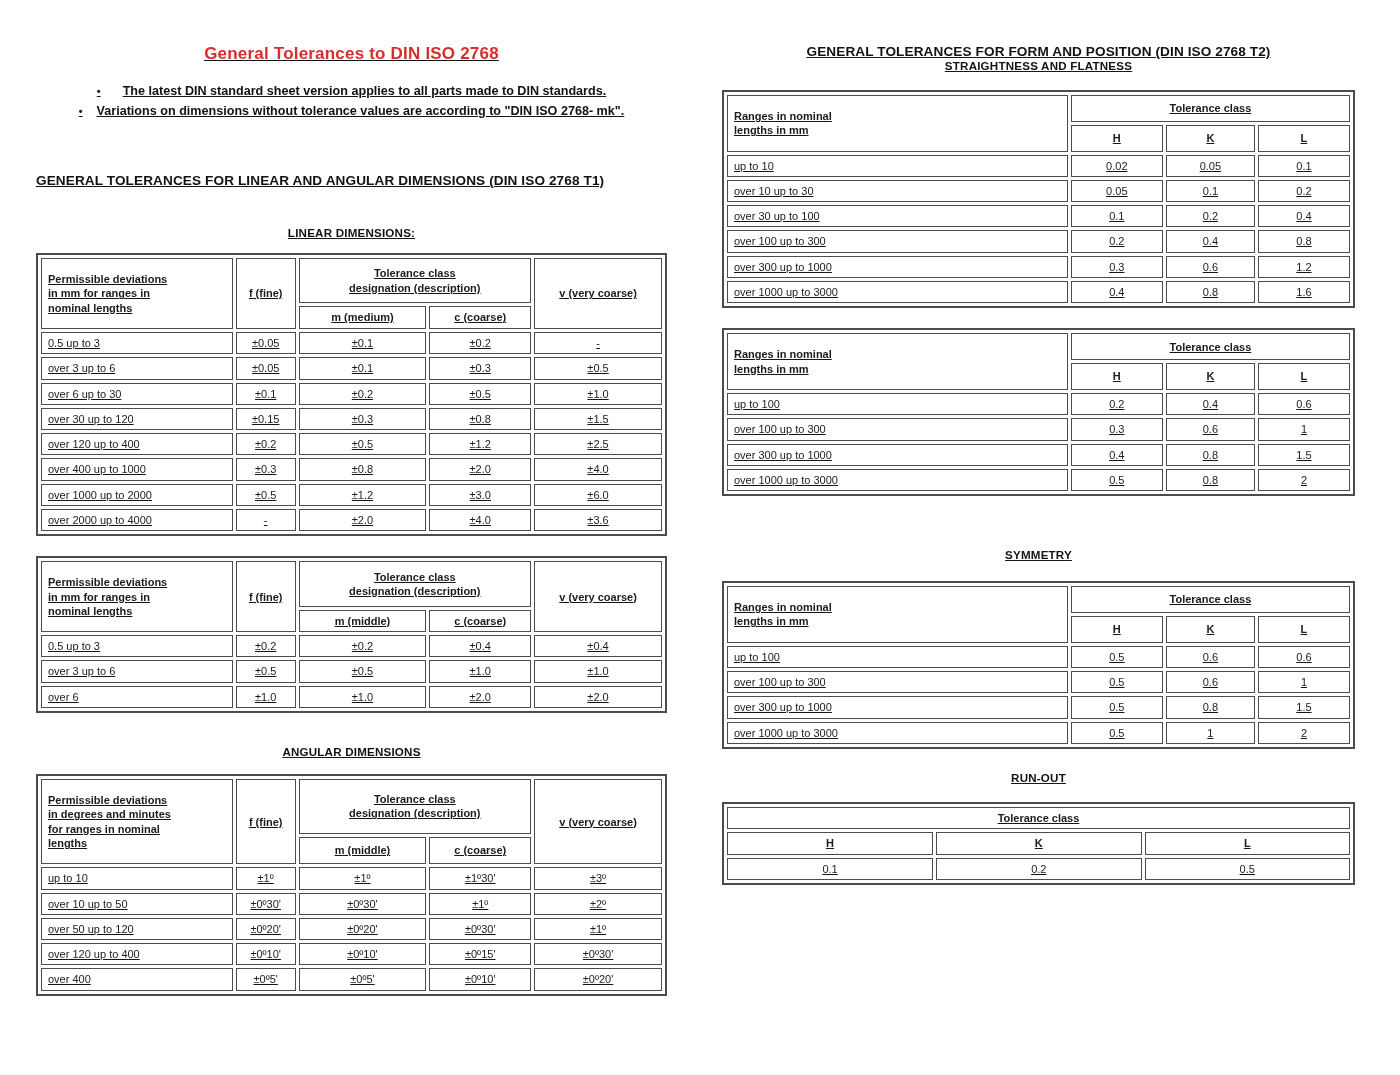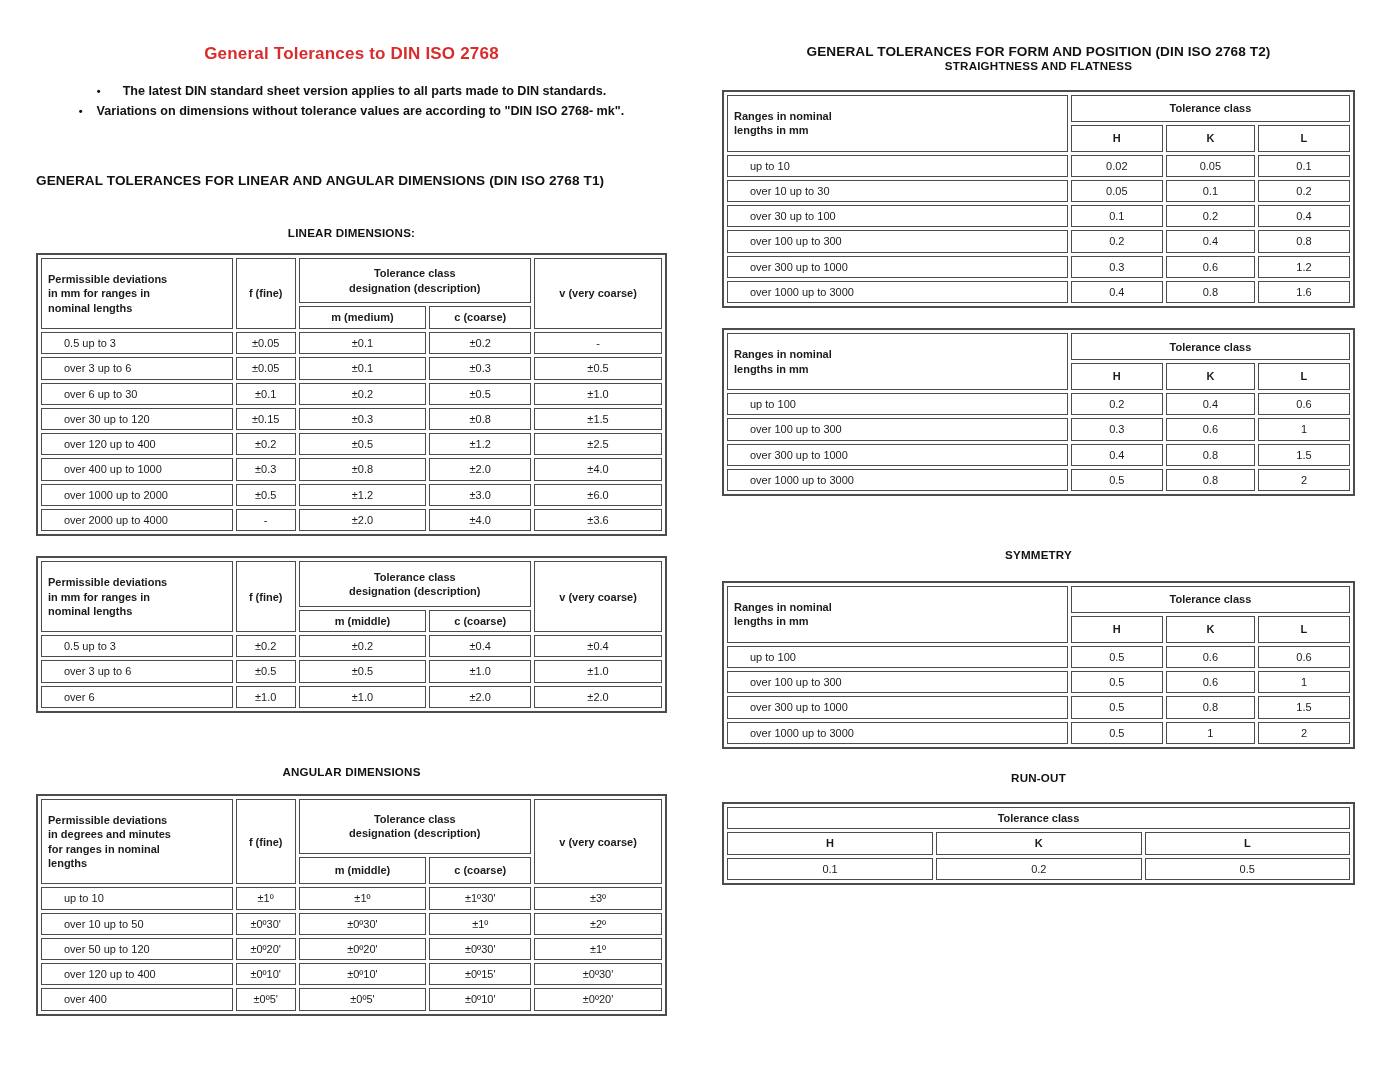--- a/index.html
+++ b/index.html
@@ -1,20 +1,20 @@
 <!DOCTYPE html>
 <html><head>
 <meta charset="utf-8">
 <style>
   html,body { margin:0; padding:0; }
   body {
     width:1400px; height:1075px; background:#ffffff; position:relative;
     font-family:"Liberation Sans","DejaVu Sans",sans-serif; color:#161616;
   }
-  .col { position:absolute; top:0; }
+  .col { position:absolute; top:0;text-decoration:underline; }
   .col-left  { left:36px;  width:631px; }
   .col-right { left:722px; width:633px; }
 
   .page-title { margin-top:44px; text-align:center; font-size:17px; font-weight:bold; color:#d92c2c; letter-spacing:.2px; }
   .bullets { margin-top:18px; font-size:12.6px; font-weight:bold; color:#121212; }
   .bullet-row { display:flex; justify-content:center; align-items:baseline; line-height:1.55; }
   .bullet-row .dot { margin-right:14px; font-size:11px; }
   .bullet-row.first .dot { margin-right:22px; }
 
   .section-heading { font-size:13.6px; font-weight:bold; color:#121212; letter-spacing:.1px; }
@@ -29,21 +29,21 @@
     border:2px solid #4c4c4c; background:#fdfdfd;
   }
   .dtable th, .dtable td {
     border:1px solid #4c4c4c; background:#fff;
     font-size:11px; color:#1b1b1b; text-align:center; vertical-align:middle;
     padding:3px 4px; line-height:1.3; overflow:hidden;
   }
   .dtable th { font-weight:bold; }
   .dtable th.col1 { text-align:left; vertical-align:top; white-space:pre-line; padding:13px 6px; }
   .dtable th.tol  { white-space:pre-line; padding:7px 4px; }
-  .dtable td.range { text-align:left; padding-left:22px; }
+  .dtable td.range { text-align:left; padding-left:6px; }
 </style>
 </head>
 <body>
 
 <div class="col col-left">
 
   <div class="page-title">General Tolerances to DIN ISO 2768</div>
 
   <div class="bullets">
     <div class="bullet-row first">
@@ -183,21 +183,21 @@
         <tr>
           <td class="range">over 6</td>
           <td>±1.0</td>
           <td>±1.0</td>
           <td>±2.0</td>
           <td>±2.0</td>
         </tr>
       </tbody>
   </table>
 
-  <div class="caption" style="margin-top:52px">ANGULAR DIMENSIONS</div>
+  <div class="caption" style="margin-top:32px">ANGULAR DIMENSIONS</div>
   <table class="dtable" style="margin-top:16px">
     <colgroup>
         <col style="width:31.5%">
         <col style="width:9.8%">
         <col style="width:21%">
         <col style="width:16.7%">
         <col style="width:21%">
       </colgroup>
     <thead>
       <tr>

